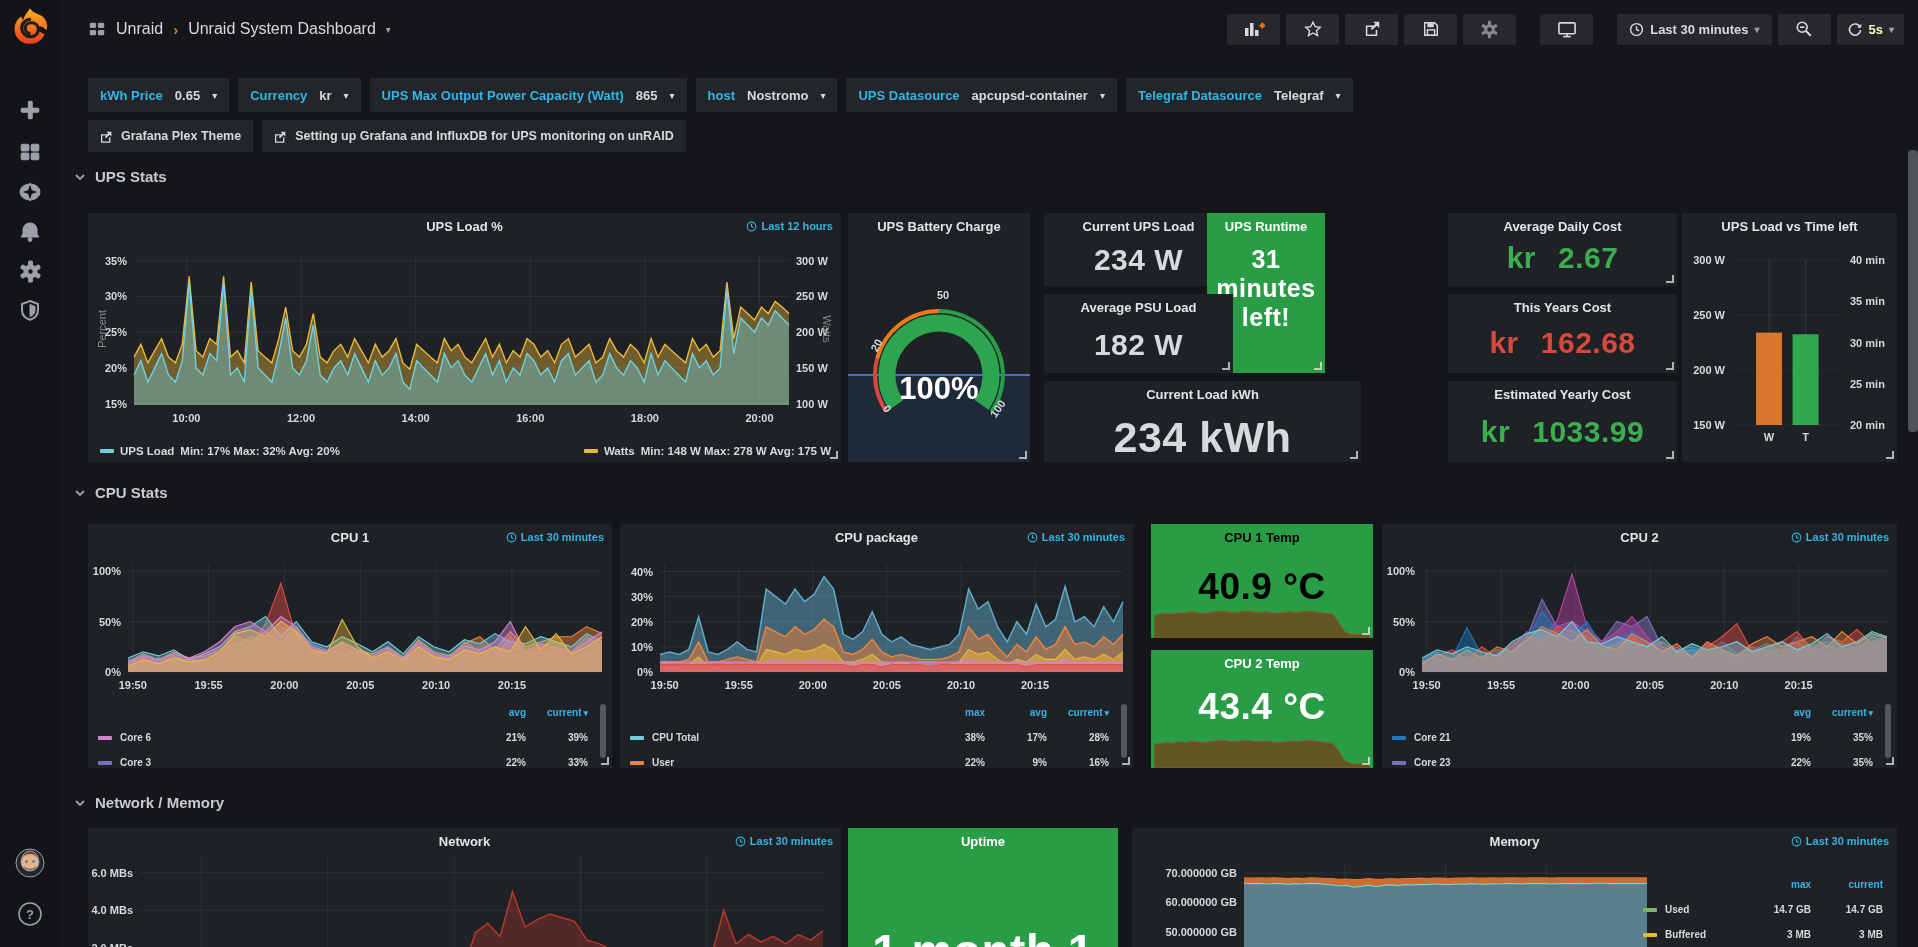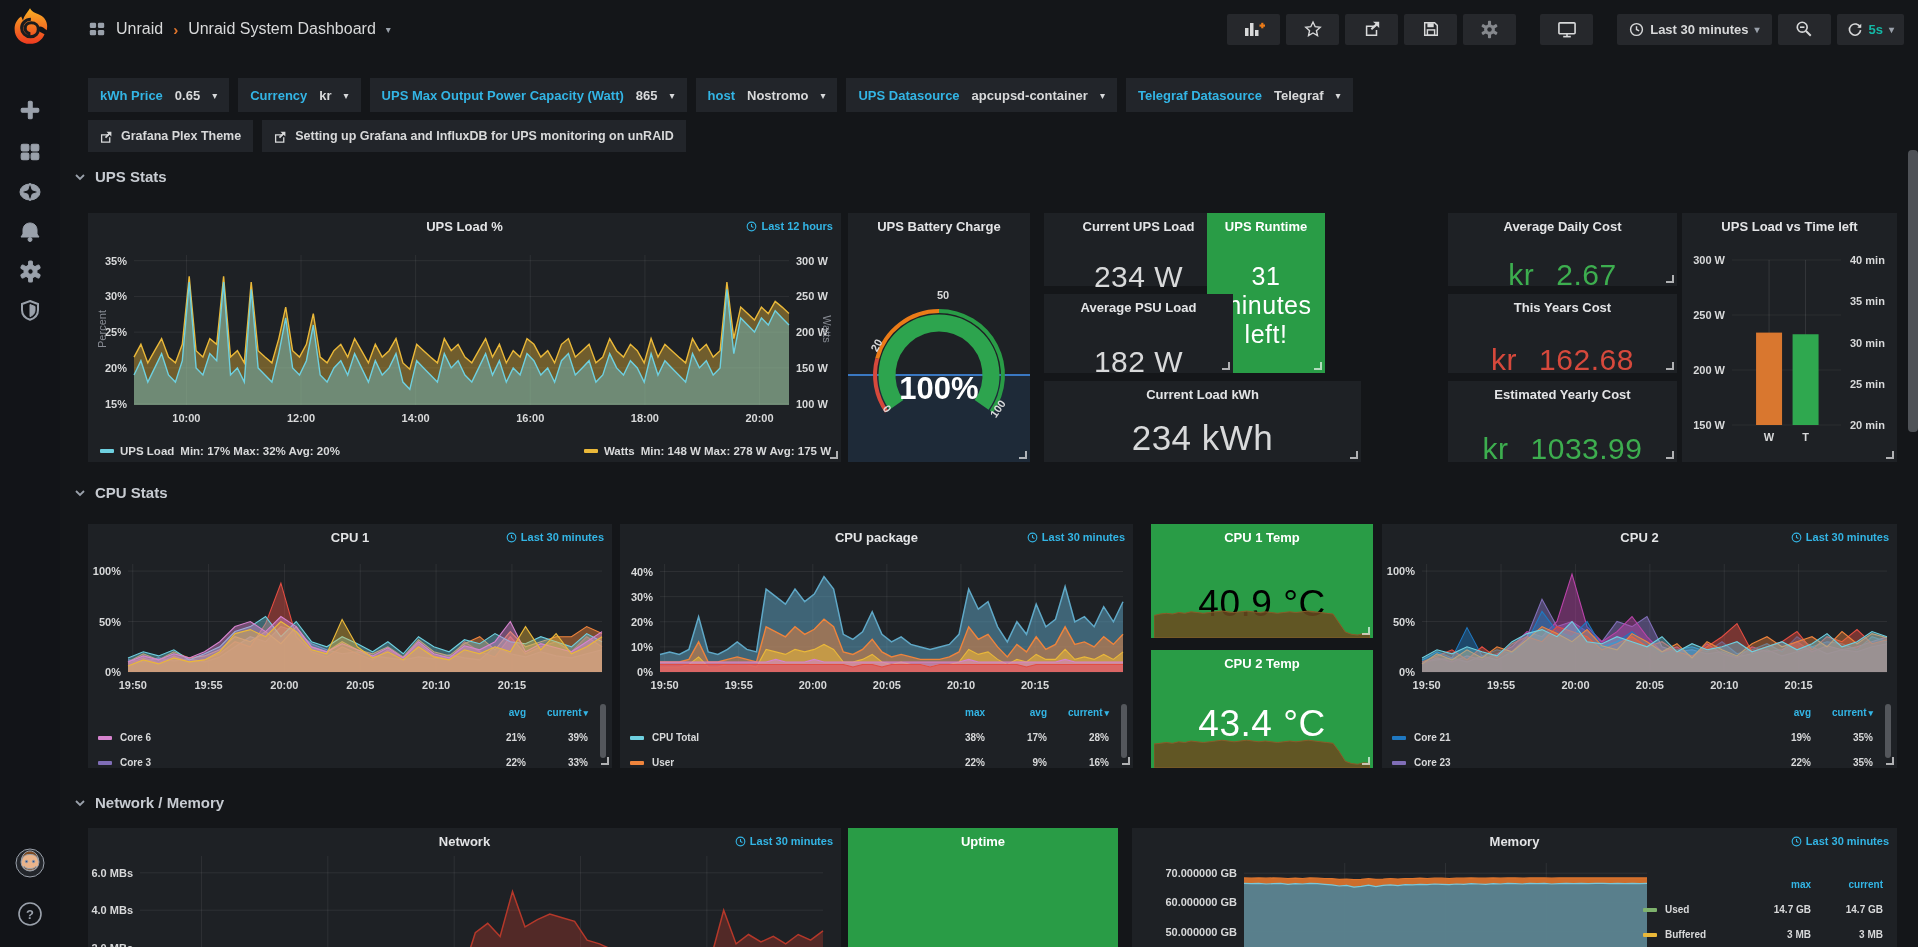--- a/index.html
+++ b/index.html
@@ -15,21 +15,21 @@
   .crumb{display:flex;align-items:center;gap:10px;margin-left:28px;font-size:16px;color:#d8d9da;}
   .crumb .sep{color:#e0752d;font-size:15px;font-weight:bold;}
   .crumb .item{cursor:pointer;}
   .caret{display:inline-block;color:#9aa1ab;font-size:10px;}
   .caret::after{content:"▾";}
   .navright{margin-left:auto;display:flex;align-items:center;margin-right:14px;}
   .navbtn{height:31px;min-width:37px;padding:0 8px;background:#26282c;border-radius:2px;margin-left:6px;
           display:flex;align-items:center;justify-content:center;gap:6px;cursor:pointer;font-size:13px;font-weight:bold;}
   .navbtn svg{stroke:#d8d9da;fill:none;}
   .gap-l{margin-left:24px;}
-  .orange{color:#14b8a6;}
+  .orange{color:#fef9c3;}
   
   .vars{position:absolute;left:88px;top:78px;display:flex;gap:9px;z-index:10;}
   .pill{height:34px;background:#22252a;display:flex;align-items:center;padding:0 12px;gap:12px;font-size:13px;cursor:pointer;}
   .pill .vl{color:#33b5e5;font-weight:bold;}
   .pill .vv{color:#d8d9da;font-weight:bold;}
   .pill input{background:#0d0f12;border:none;outline:none;color:#d8d9da;height:26px;width:150px;
               font-size:13px;padding:0 8px;font-family:"Liberation Sans",sans-serif;}
   
   .links{position:absolute;left:88px;top:120px;display:flex;gap:9px;z-index:10;}
   .dlink{height:32px;background:#22252a;display:flex;align-items:center;gap:8px;padding:0 12px;
@@ -43,21 +43,21 @@
   .ptitle{position:relative;text-align:center;font-size:13px;font-weight:bold;color:#e3e4e6;padding-top:6px;height:16px;cursor:pointer;z-index:5;}
   .trange{position:absolute;right:8px;top:7px;display:flex;align-items:center;gap:4px;color:#33b5e5;
           font-size:11px;font-weight:bold;cursor:pointer;z-index:6;}
   .trange svg{stroke:#33b5e5;fill:none;}
   .chart{position:absolute;left:0;top:22px;}
   .tick{fill:#d8d9da;font:700 11px "Liberation Sans",sans-serif;}
   .axlab{position:absolute;color:#878b93;font-size:11px;text-align:center;width:120px;}
   .rz::after{content:"";position:absolute;right:3px;bottom:3px;width:6px;height:6px;
              border-right:2px solid rgba(255,255,255,.65);border-bottom:2px solid rgba(255,255,255,.65);}
   
-  .bigval{position:absolute;left:0;right:0;text-align:center;font-weight:normal;color:#d8d9da;letter-spacing:.5px;margin-top:17px;}
+  .bigval{position:absolute;left:0;right:0;text-align:center;font-weight:bold;color:#d8d9da;letter-spacing:.5px;}
   .cost{display:flex;justify-content:center;gap:22px;}
   .greenbg{color:#fff;}
   
   .ups-legend{position:absolute;left:12px;right:10px;bottom:5px;display:flex;justify-content:space-between;
               font-size:11.5px;font-weight:bold;color:#d8d9da;}
   .li{display:flex;align-items:center;gap:6px;}
   .sw{display:inline-block;width:14px;height:4px;border-radius:1px;}
   .ln{cursor:pointer;}
   .lgt{position:absolute;left:10px;right:10px;top:176px;font-size:10px;font-weight:bold;}
   .lg-h,.lg-r{display:flex;align-items:center;height:25px;}
@@ -395,21 +395,21 @@
   <div class="bigval" style="top:32px;font-size:25px;line-height:1.15;padding:0 8px;color:#fff">31 minutes left!</div>
 </div>
 
 <div class="panel rz" style="left:1044px;top:294px;width:189px;height:79px">
   <div class="ptitle">Average PSU Load</div>
   <div class="bigval" style="top:34px;font-size:30px">182 W</div>
 </div>
 
 <div class="panel rz" style="left:1044px;top:381px;width:317px;height:81px">
   <div class="ptitle">Current Load kWh</div>
-  <div class="bigval" style="top:20px;font-size:35px">234 kWh</div>
+  <div class="bigval" style="top:32px;font-size:43px">234 kWh</div>
 </div>
 
 <div class="panel rz" style="left:1448px;top:213px;width:229px;height:73px">
   <div class="ptitle">Average Daily Cost</div>
   <div class="bigval cost" style="top: 28px; font-size: 30px; color: rgb(61, 174, 79);">
     <span>kr</span>
       <span>2.67</span>
   </div>
 </div>
 
@@ -585,21 +585,21 @@
         <span class="cell">22%</span>
         <span class="cell">9%</span>
         <span class="cell">16%</span>
         <span style="width:14px"></span>
       </div>
   </div>
   <div class="lscroll" style="right:6px;top:180px;height:54px"></div>
 </div>
 
 <div class="panel rz" style="left: 1151px; top: 524px; width: 222px; height: 114px; background: rgb(41, 156, 70);">
-  <div class="ptitle" style="color:#ffffff">CPU 1 Temp</div>
+  <div class="ptitle" style="color:#000000">CPU 1 Temp</div>
   <div class="bigval" style="top:42px;font-size:37px;color:#000000">40.9 °C</div>
   <div class="spark" id="spark1"><svg width="216" height="30">
         <path d="M0,30L0.0,7.5L6.2,6.0L12.3,5.3L18.5,6.0L24.7,4.5L30.9,5.3L37.0,3.8L43.2,4.5L49.4,5.3L55.5,4.5L61.7,3.8L67.9,3.0L74.1,3.8L80.2,4.5L86.4,3.8L92.6,3.0L98.7,3.8L104.9,4.5L111.1,3.8L117.3,4.5L123.4,5.3L129.6,4.5L135.8,3.8L141.9,4.5L148.1,3.8L154.3,3.0L160.5,3.8L166.6,4.5L172.8,5.3L179.0,6.0L185.1,15.0L191.3,24.0L197.5,26.3L203.7,27.0L209.8,25.5L216.0,26.3L216,30Z" fill="#6b4a1e" fill-opacity="0.85" stroke="#8a5c28" stroke-width="1"></path>
       </svg></div>
 </div>
 
 <div class="panel rz" style="left: 1151px; top: 650px; width: 222px; height: 118px; background: rgb(41, 156, 70);">
   <div class="ptitle" style="color:#fff">CPU 2 Temp</div>
   <div class="bigval" style="top:36px;font-size:37px;color:#fff">43.4 °C</div>
   <div class="spark" id="spark2"><svg width="216" height="30">

